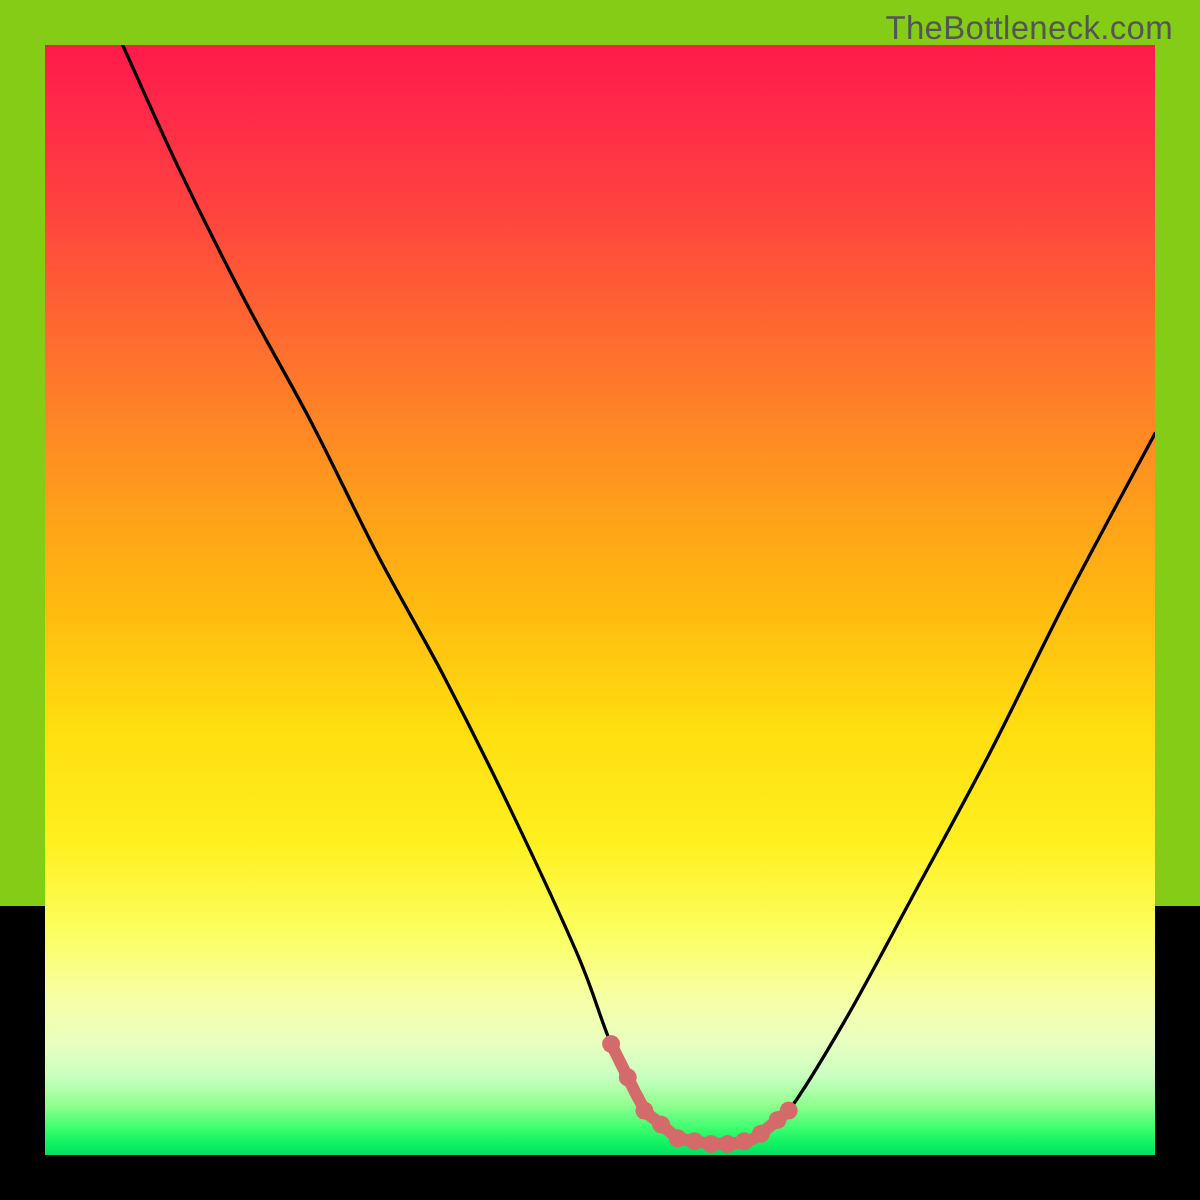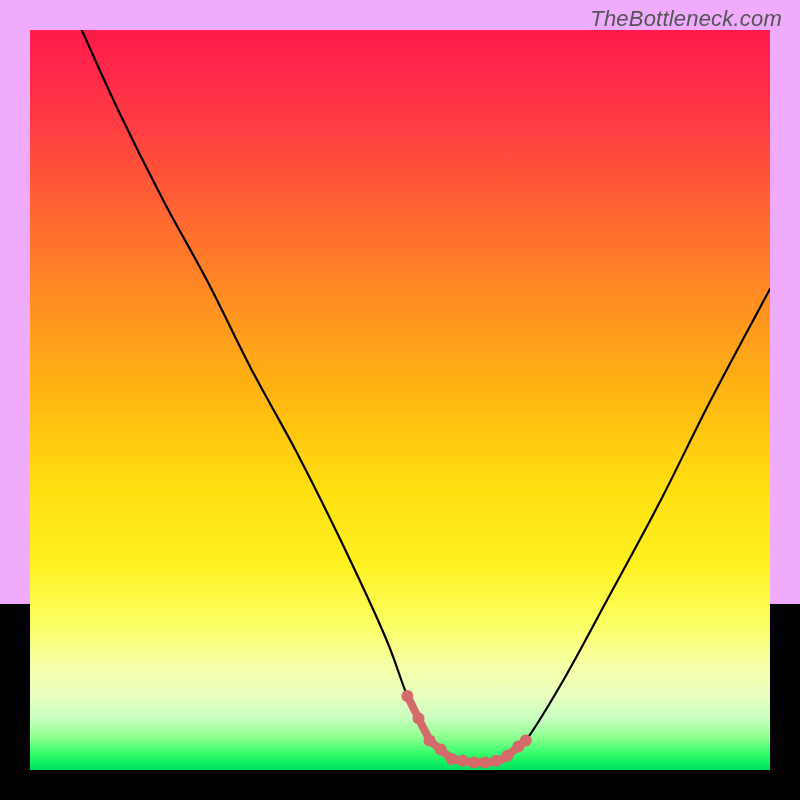--- a/index.html
+++ b/index.html
@@ -8,22 +8,21 @@
     width: 800px;
     height: 800px;
     overflow: hidden;
     background: #000;
     font-family: Arial, Helvetica, sans-serif;
   }
   .frame {
     position: relative;
     width: 800px;
     height: 604px;
-    background: #f0abfc;
-    font-style: italic;
+    background: #84cc16;
   }
   .plot-area {
     position: absolute;
     left: 30px;
     top: 30px;
     width: 740px;
     height: 740px;
     overflow: hidden;
   }
   .gradient {

